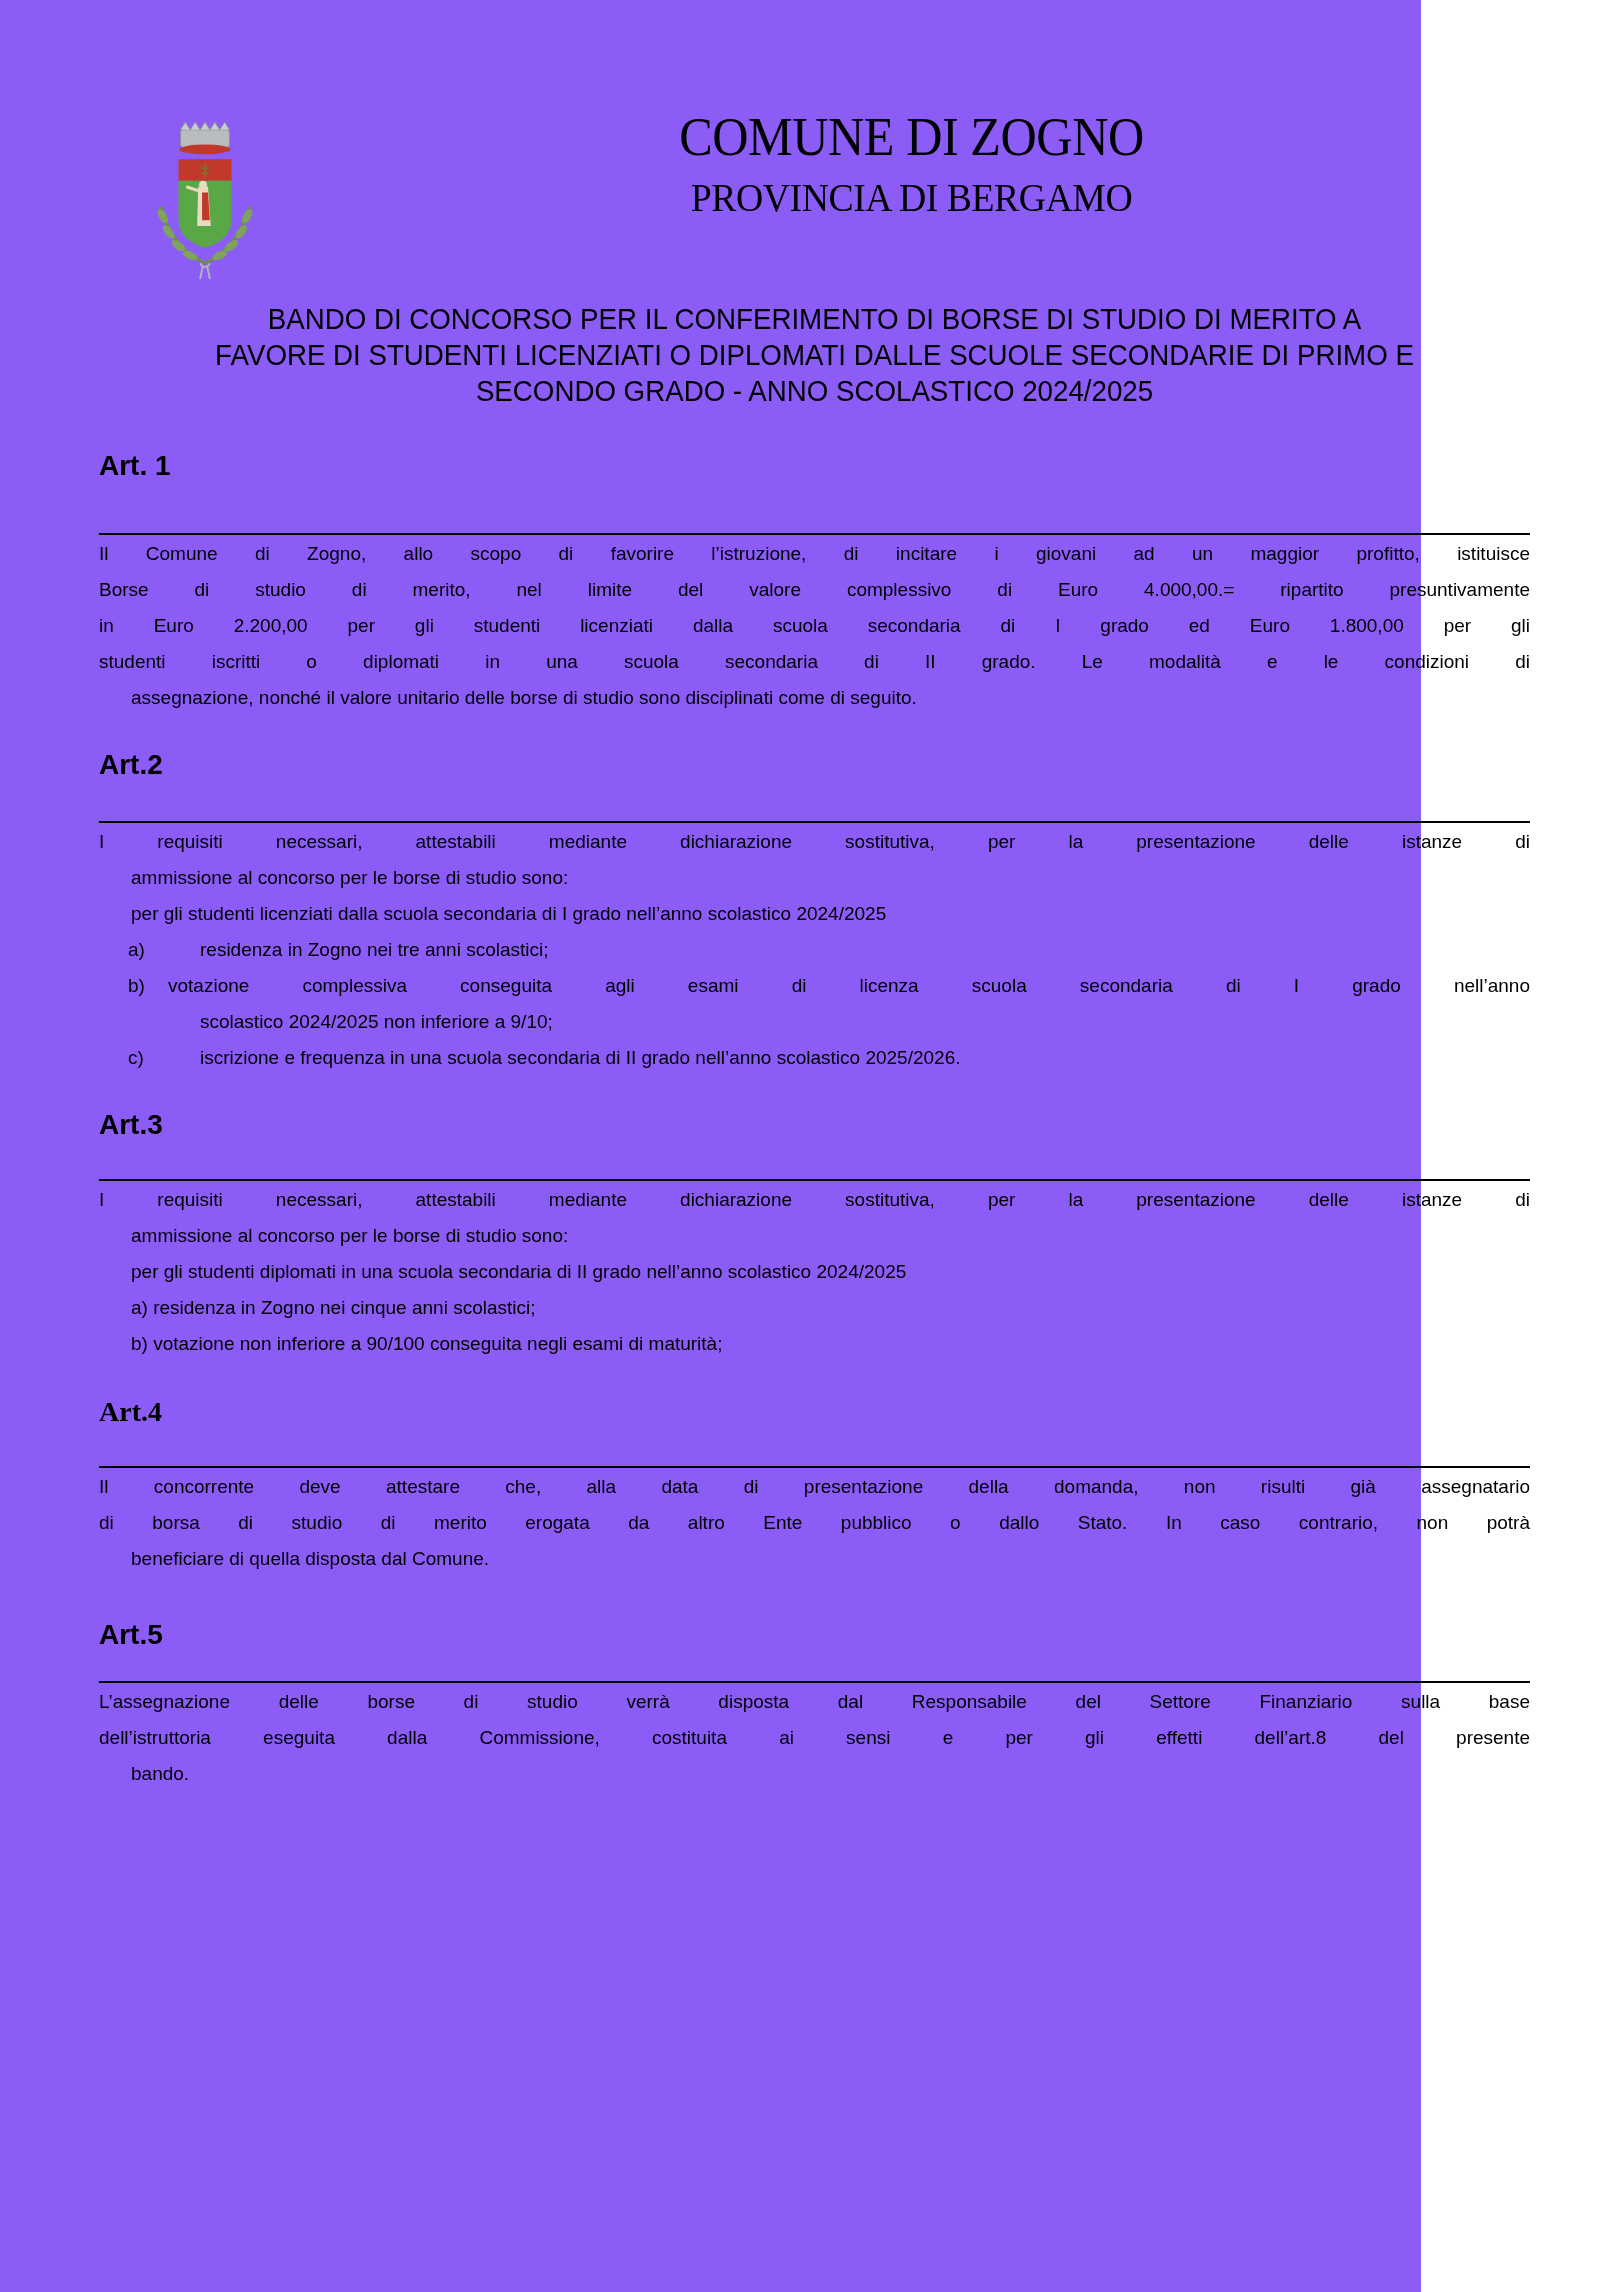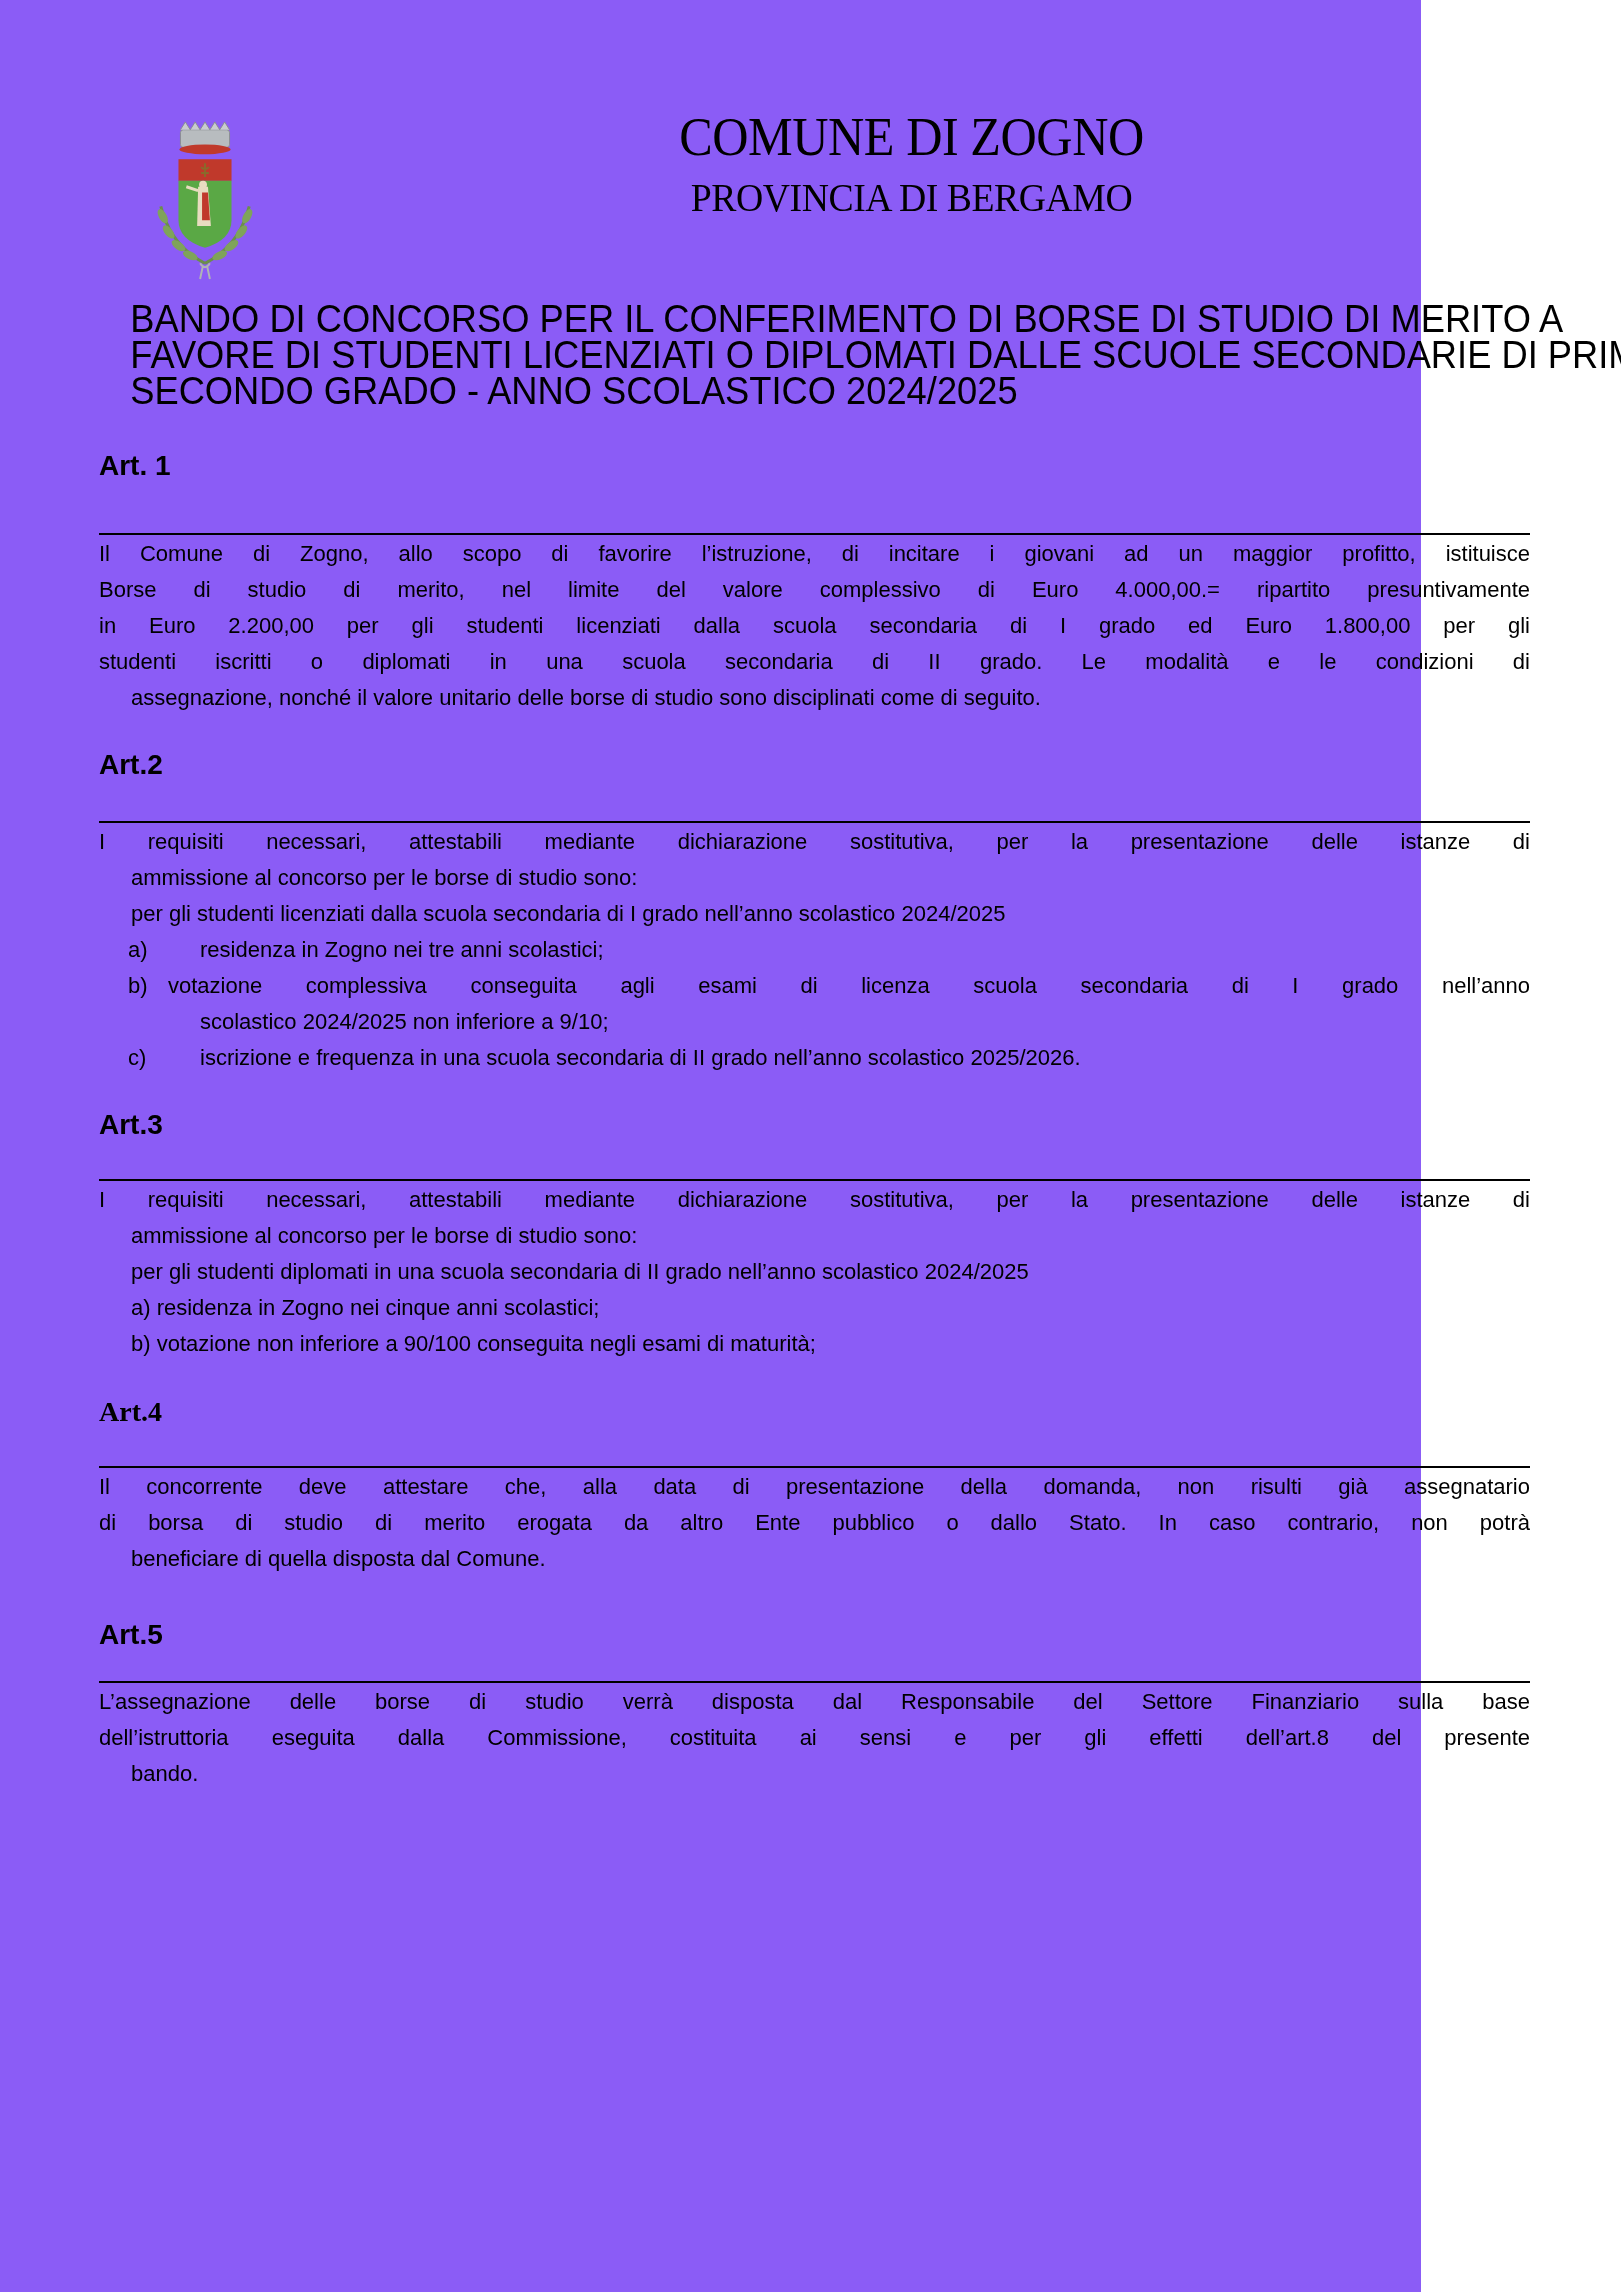--- a/index.html
+++ b/index.html
@@ -6,26 +6,26 @@
     body { width: 1621px; height: 2293px; position: relative; overflow: hidden; color: #000; }
     .page { position: absolute; left: 0; top: 0; width: 1421px; height: 2293px; background: #8b5cf6; }
 
     .crest { position: absolute; left: 147px; top: 116px; width: 116px; height: 167px; }
 
     .org-title { position: absolute; left: 588px; width: 647px; text-align: center;
       font-family: "Liberation Serif", "DejaVu Serif", serif; color: #000; letter-spacing: -0.5px; }
     .org-title.t1 { top: 106px; font-size: 54px; line-height: 63px; transform: scaleX(0.93); }
     .org-title.t2 { top: 173px; font-size: 41px; line-height: 49px; transform: scaleX(0.92); }
 
-    .doc-heading { position: absolute; left: 98px; width: 1433px; top: 301px; 
-      font-family: "Liberation Sans", "DejaVu Sans", sans-serif; font-size: 38px; line-height: 36px; }
+    .doc-heading { position: absolute; left: 98px; width: 1433px; top: 301px; text-align: center;
+      font-family: "Liberation Sans", "DejaVu Sans", sans-serif; font-size: 29px; line-height: 36px; }
     .doc-heading div { transform: scaleX(0.955); transform-origin: center; white-space: nowrap; }
 
     .content { position: absolute; left: 99px; width: 1431px;
-      font-family: "Liberation Sans", "DejaVu Sans", sans-serif; font-size: 22px; line-height: 36px; }
+      font-family: "Liberation Sans", "DejaVu Sans", sans-serif; font-size: 19px; line-height: 36px; }
 
     .art-title { position: absolute; left: 99px; font-family: "Liberation Sans", "DejaVu Sans", sans-serif;
       font-weight: bold; font-size: 28px; line-height: 33px; }
     .rule { position: absolute; left: 99px; width: 1431px; height: 0; border-top: 2px solid #000; }
     .line { white-space: nowrap; margin-left: 32px; }
     .jline { display: block; text-align: justify; text-align-last: justify; white-space: normal; }
     .list-item { position: relative; padding-left: 69px; }
     .list-item .marker { position: absolute; left: 29px; top: 0; }
   </style>
 </head>

